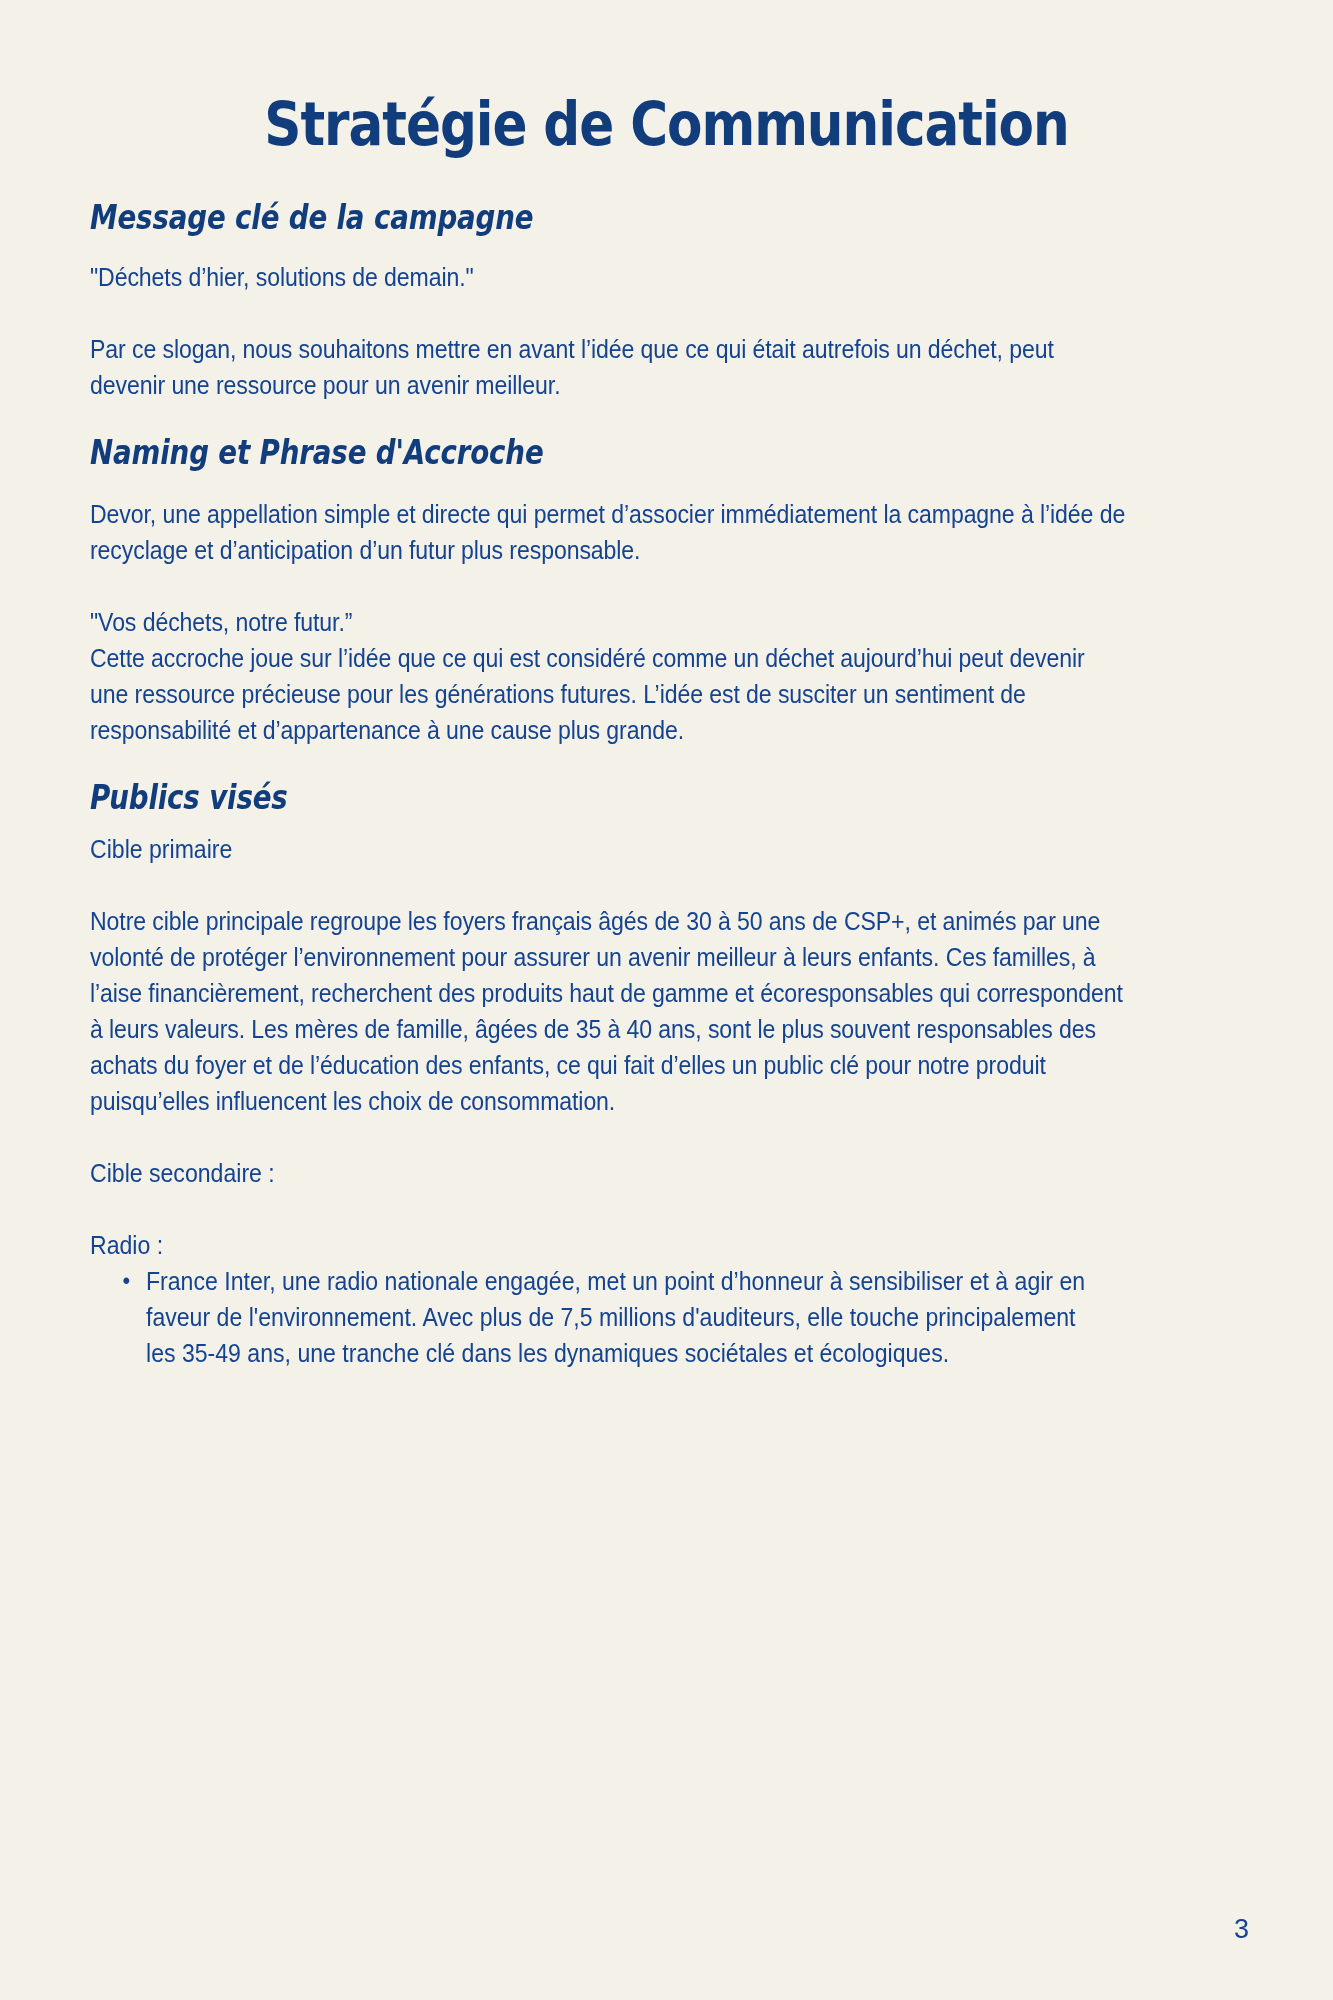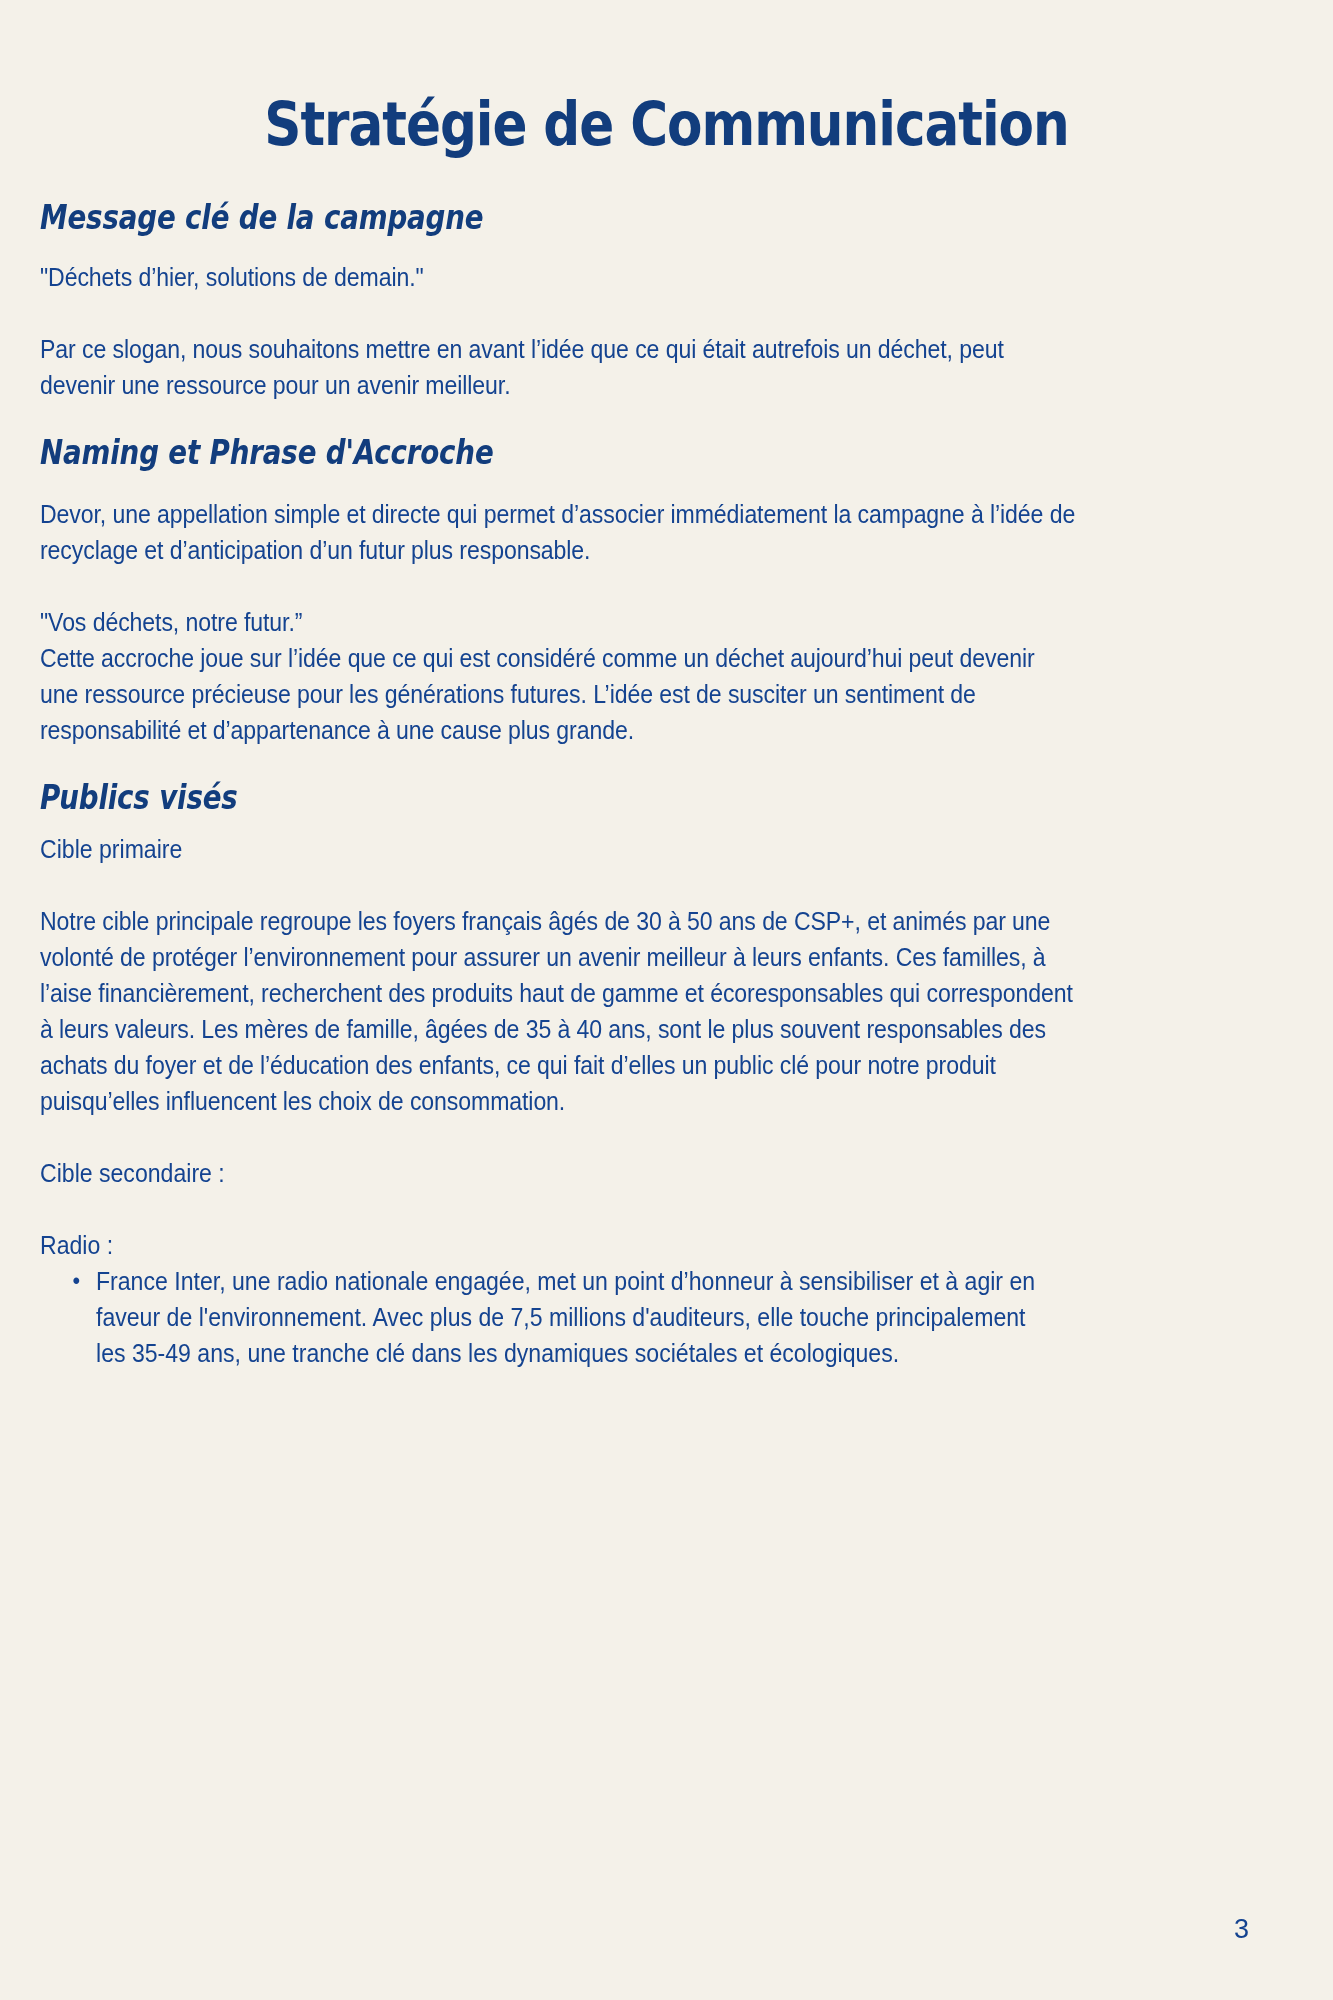--- a/index.html
+++ b/index.html
@@ -13,21 +13,21 @@
     font-family: "Liberation Sans", sans-serif;
     color: #0e3b7c;
     overflow: hidden;
   }
 
   .page {
     position: relative;
     width: 1333px;
     height: 2000px;
     box-sizing: border-box;
-    padding: 0 40px;
+    padding: 0 90px;
   }
 
   
   .doc-title {
     text-align: center;
     font-family: "DejaVu Sans", sans-serif;
     font-weight: 700;
     font-size: 60px;
     letter-spacing: -1.2px;
     color: #123d7d;

